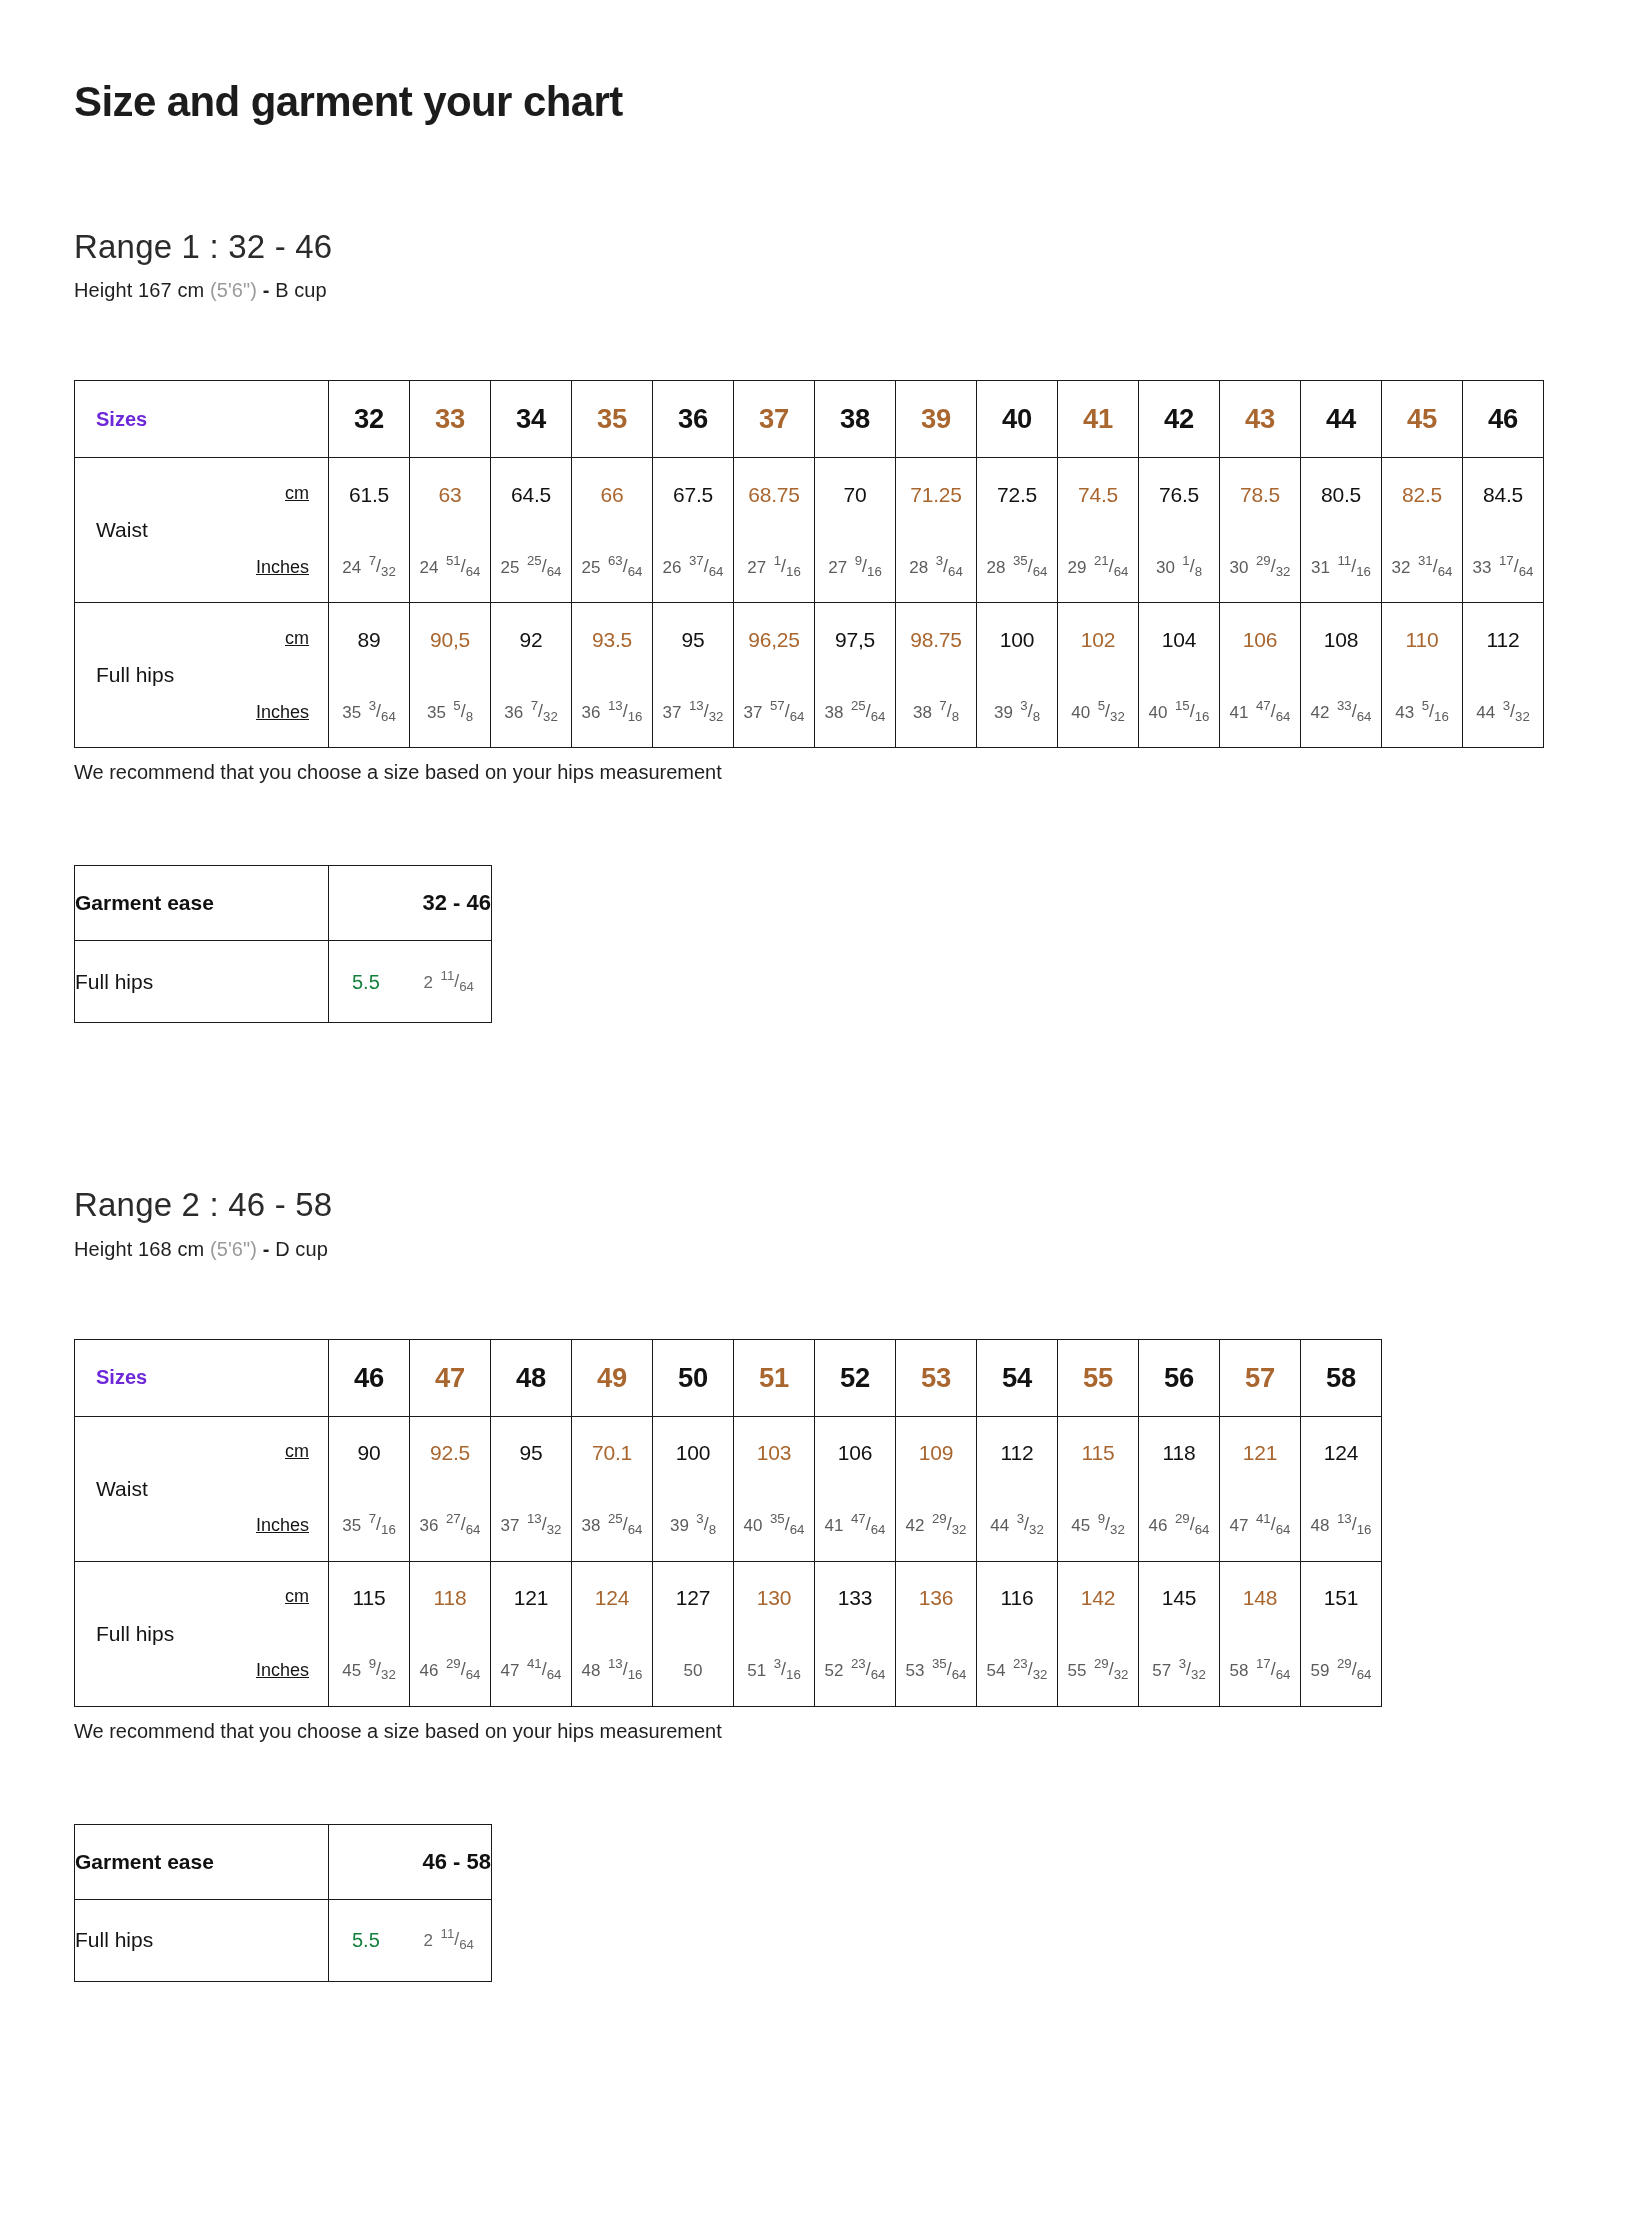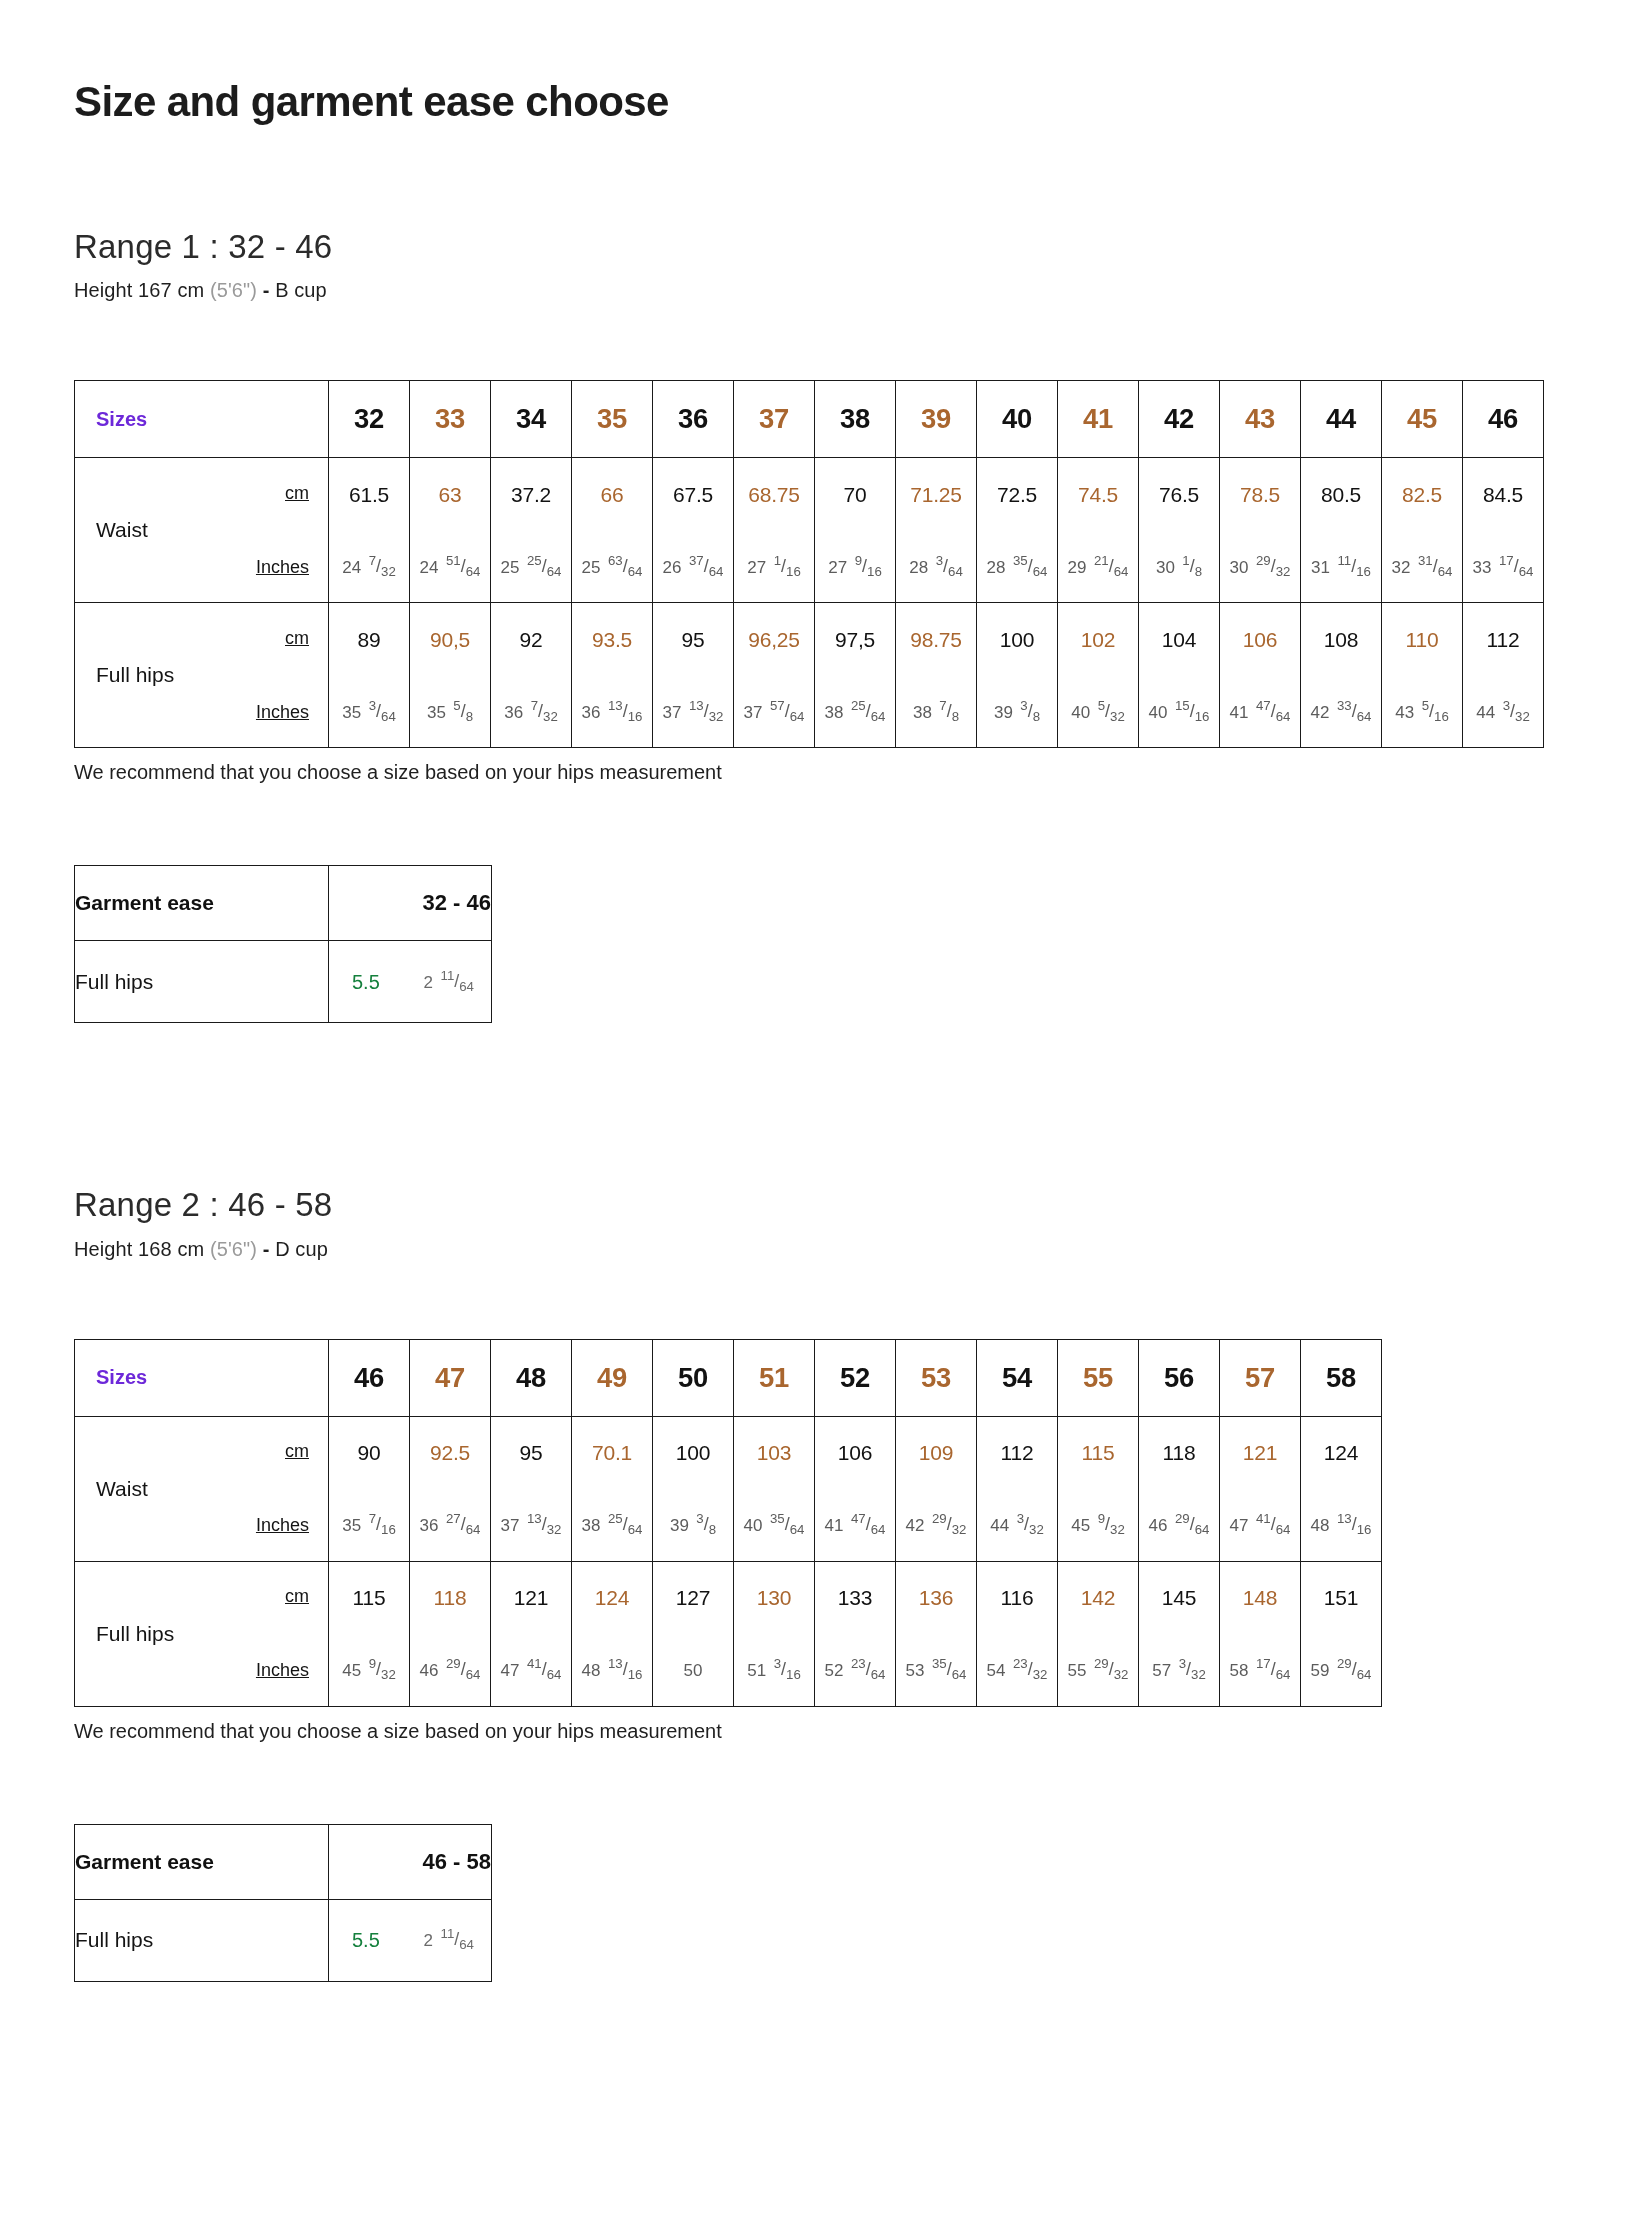--- a/index.html
+++ b/index.html
@@ -204,21 +204,21 @@
     font-size: 17px;
     color: #6a6a6a;
     white-space: nowrap;
   }
 </style>
 </head>
 <body>
 
 <div class="page">
 
-  <h1 class="page-title">Size and garment ease choose</h1>
+  <h1 class="page-title">Size and garment your chart</h1>
 
   <div class="range-block range-1">
     <div class="range-title">Range 1 : 32 - 46</div>
     <div class="range-sub">
       <span>Height 167 cm</span>
       <span class="muted">(5'6")</span>
       <span class="sep">-</span>
       <span>B cup</span>
     </div>
   </div>
@@ -272,21 +272,21 @@
 
         <td class="meas-cell">
               <div class="val-cm alt-dark">61.5</div>
               <div class="val-in">24 <span class="frac"><sup>7</sup><span class="slash">/</span><sub>32</sub></span></div>
             </td>
             <td class="meas-cell">
               <div class="val-cm alt-brown">63</div>
               <div class="val-in">24 <span class="frac"><sup>51</sup><span class="slash">/</span><sub>64</sub></span></div>
             </td>
             <td class="meas-cell">
-              <div class="val-cm alt-dark">37.2</div>
+              <div class="val-cm alt-dark">64.5</div>
               <div class="val-in">25 <span class="frac"><sup>25</sup><span class="slash">/</span><sub>64</sub></span></div>
             </td>
             <td class="meas-cell">
               <div class="val-cm alt-brown">66</div>
               <div class="val-in">25 <span class="frac"><sup>63</sup><span class="slash">/</span><sub>64</sub></span></div>
             </td>
             <td class="meas-cell">
               <div class="val-cm alt-dark">67.5</div>
               <div class="val-in">26 <span class="frac"><sup>37</sup><span class="slash">/</span><sub>64</sub></span></div>
             </td>

